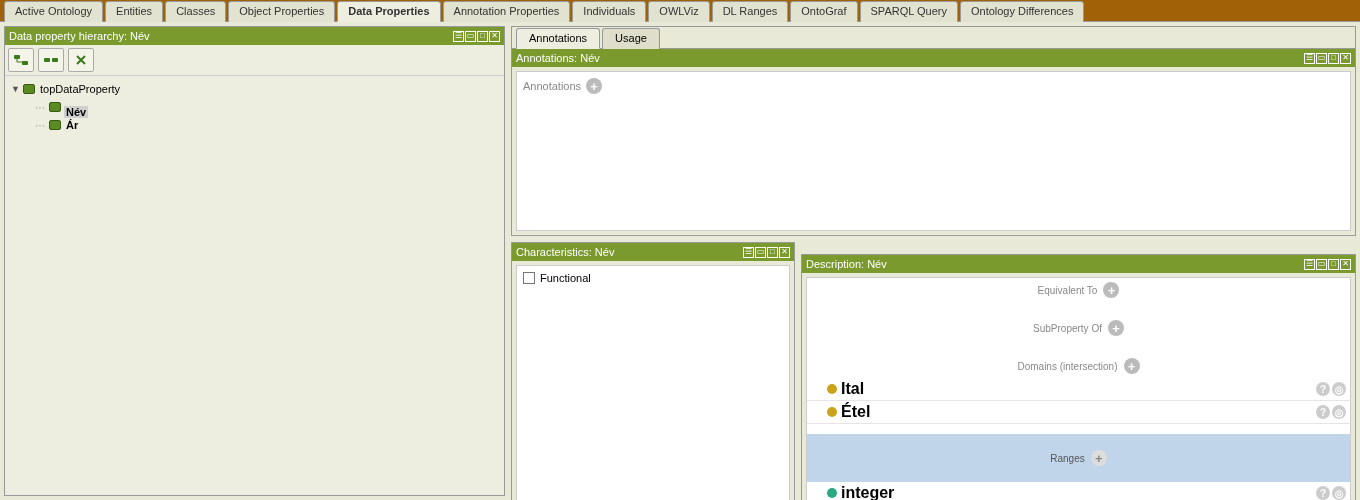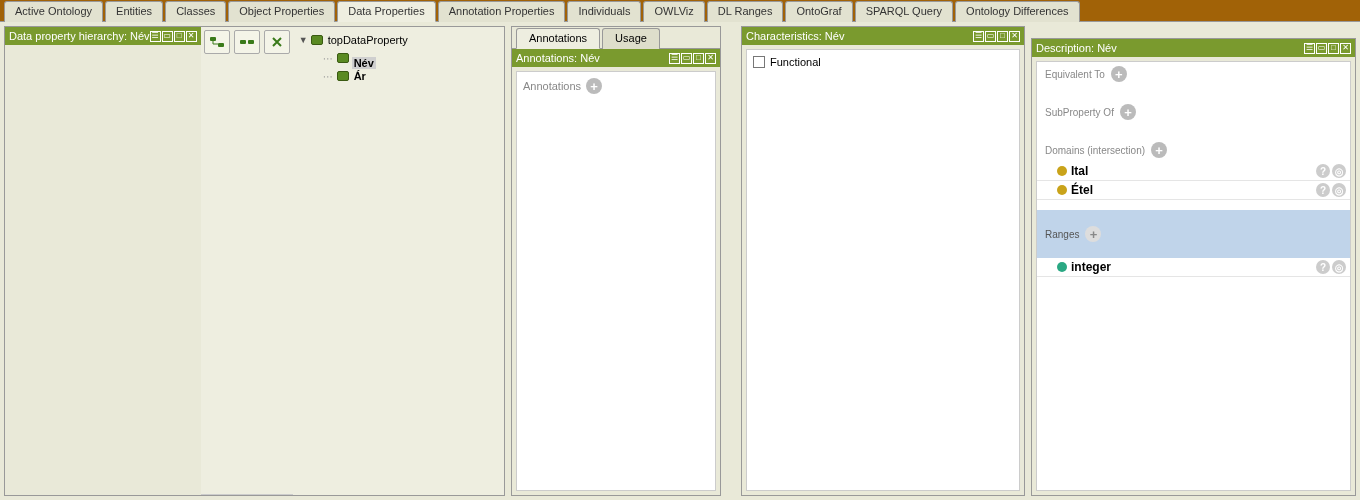--- a/index.html
+++ b/index.html
@@ -27,41 +27,41 @@
     margin-right: 2px;
     cursor: pointer;
     border-radius: 3px 3px 0 0;
     color: #333;
     position: relative;
     top: 1px;
   }
   .main-tab.active {
     background: #eeeee0;
     border-bottom: 1px solid #eeeee0;
-    font-weight: normal;
+    font-weight: bold;
     z-index: 2;
     text-align: right;
   }
   .workspace {
     display: flex;
     height: calc(100% - 22px);
     padding: 4px;
     gap: 6px;
   }
   .left-pane {
     width: 501px;
     display: flex;
-    flex-direction: row;
+    flex-direction: column;
     border: 1px solid #999;
   }
   .right-pane {
     flex: 1;
     display: flex;
-    flex-direction: row;
-    gap: 20px;
+    flex-direction: column;
+    gap: 6px;
   }
   .panel-header {
     background: #7a9a2e;
     color: #fff;
     padding: 2px 4px;
     height: 18px;
     display: flex;
     align-items: center;
     justify-content: space-between;
     font-size: 11px;
@@ -241,20 +241,21 @@
     background: #fff;
     overflow: auto;
   }
   .section-header {
     padding: 4px 8px;
     color: #888;
     font-size: 10px;
     display: flex;
     align-items: center;
     gap: 6px;
+    justify-content: center;
   }
   .section-header.highlighted {
     background: #c0d4ea;
     color: #555;
     padding: 16px 8px;
   }
   .domain-item {
     display: flex;
     align-items: center;
     padding: 2px 0 2px 20px;
@@ -265,21 +266,21 @@
     width: 10px;
     height: 10px;
     border-radius: 50%;
     margin-right: 4px;
     display: inline-block;
   }
   .bullet.gold { background: #c9a31a; }
   .bullet.teal { background: #2aa883; }
   .domain-label {
     font-weight: bold;
-    font-size: 12px;
+    font-size: 16px;
   }
   .item-actions {
     position: absolute;
     right: 4px;
     display: flex;
     gap: 2px;
   }
   .action-circle {
     width: 14px;
     height: 14px;

